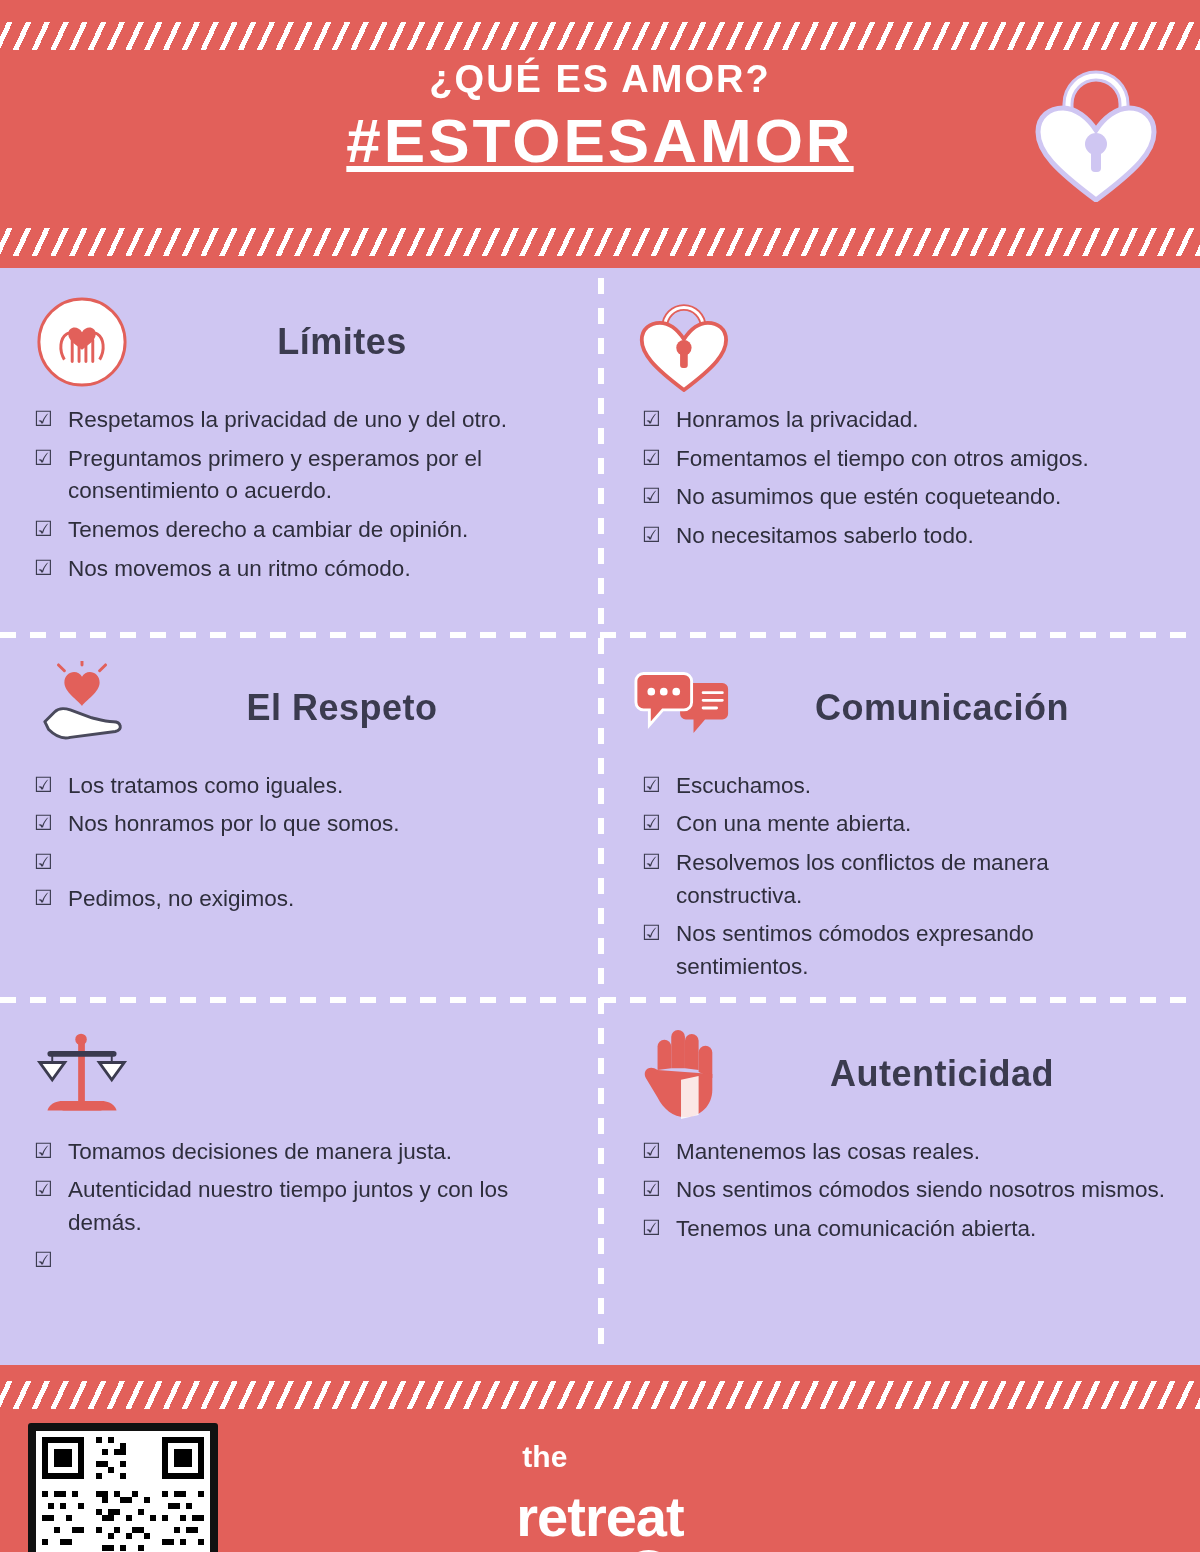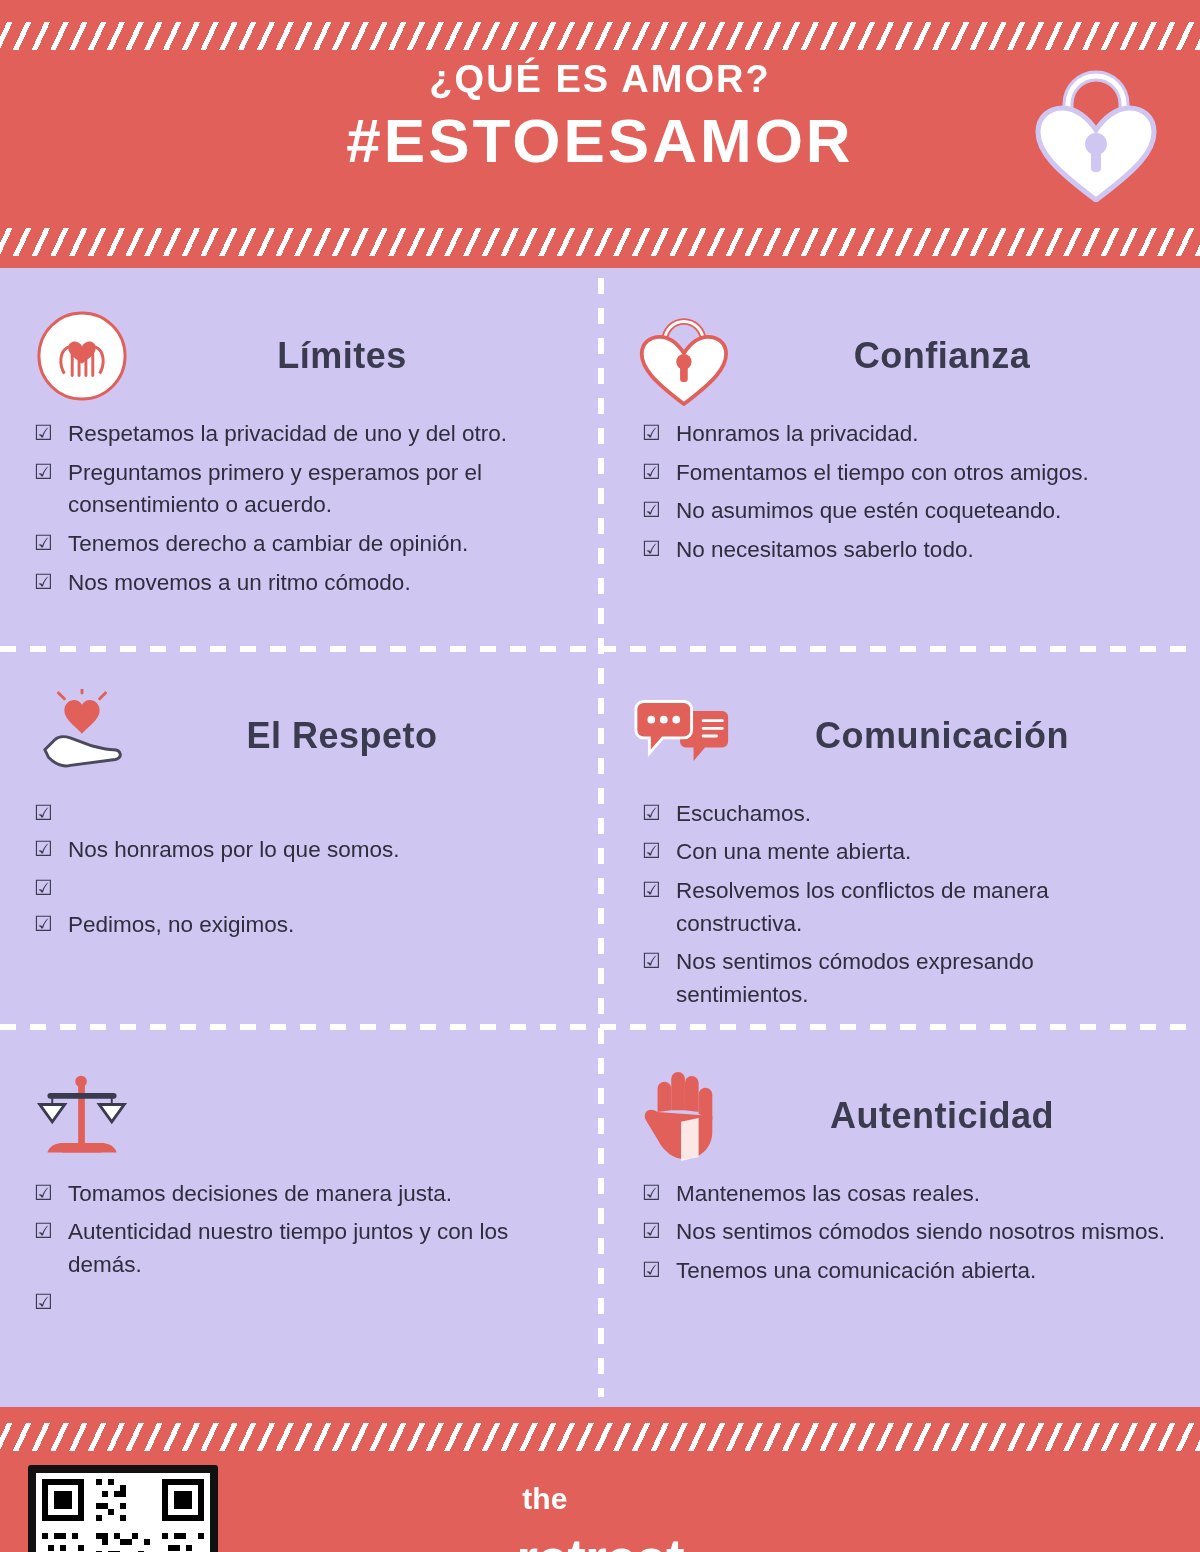--- a/index.html
+++ b/index.html
@@ -57,20 +57,21 @@
     font-weight: bold;
     letter-spacing: 2px;
     margin: 0 0 4px 0;
   }
   .hashtag {
     color: #ffffff;
     font-size: 62px;
     font-weight: bold;
     letter-spacing: 3px;
     margin: 0;
+    text-decoration: underline;
   }
   .header-lock {
     position: absolute;
     right: 42px;
     top: 52px;
     width: 130px;
     height: 150px;
   }
 
   
@@ -102,21 +103,21 @@
     height: 6px;
     background: repeating-linear-gradient(
       to right,
       #ffffff 0px, #ffffff 16px,
       rgba(255,255,255,0) 16px, rgba(255,255,255,0) 30px
     );
   }
 
   .cell {
     position: relative;
-    padding: 36px 34px 10px 34px;
+    padding: 22px 34px 10px 34px;
     box-sizing: border-box;
   }
   .cell-head {
     display: flex;
     align-items: center;
     gap: 18px;
     height: 104px;
   }
   .cell-icon {
     width: 96px;
@@ -287,21 +288,20 @@
       <div class="cell-head">
         <div class="cell-icon">
           <svg viewBox="0 0 96 104" width="92" height="100">
             <path d="M30 52 V36 a20 20 0 0 1 40 0 V52" fill="none" stroke="#e2605a" stroke-width="7"></path>
             <path d="M30 52 V36 a20 20 0 0 1 40 0 V52" fill="none" stroke="#ffffff" stroke-width="3"></path>
             <path d="M50 102 C18 78, 6 64, 6 50 C 6 38, 15 32, 25 32 C 35 32, 44 40, 50 49 C 56 40, 65 32, 75 32 C 85 32, 94 38, 94 50 C 94 64, 82 78, 50 102 Z" fill="#ffffff" stroke="#e2605a" stroke-width="4"></path>
             <circle cx="50" cy="58" r="8" fill="#e2605a"></circle>
             <rect x="46" y="62" width="8" height="17" rx="3" fill="#e2605a"></rect>
           </svg>
         </div>
-        <div class="cell-title">Confianza</div>
       </div>
       <ul class="bullets">
         <li>
             <span class="check">☑</span>
             <span>Honramos la privacidad.</span>
           </li>
         <li>
             <span class="check">☑</span>
             <span>Fomentamos el tiempo con otros amigos.</span>
           </li>
@@ -323,20 +323,21 @@
             <path d="M48 16 C44 8 30 10 30 22 C30 32 44 40 48 46 C52 40 66 32 66 22 C66 10 52 8 48 16 Z" fill="#e2605a"></path>
             <path d="M30 10 L24 4 M48 4 L48 -2 M66 10 L72 4" stroke="#e2605a" stroke-width="3" stroke-linecap="round"></path>
             <path d="M10 62 L20 52 C24 48 30 48 36 50 L58 58 C66 60 72 62 80 62 C88 62 90 70 82 72 L36 78 C28 80 20 76 14 70 Z" fill="#ffffff" stroke="#4a4a5c" stroke-width="3" stroke-linejoin="round"></path>
           </svg>
         </div>
         <div class="cell-title">El Respeto</div>
       </div>
       <ul class="bullets">
         <li>
             <span class="check">☑</span>
+            <span>Los tratamos como iguales.</span>
           </li>
         <li>
             <span class="check">☑</span>
             <span>Nos honramos por lo que somos.</span>
           </li>
         <li>
             <span class="check">☑</span>
           </li>
         <li>
             <span class="check">☑</span>

